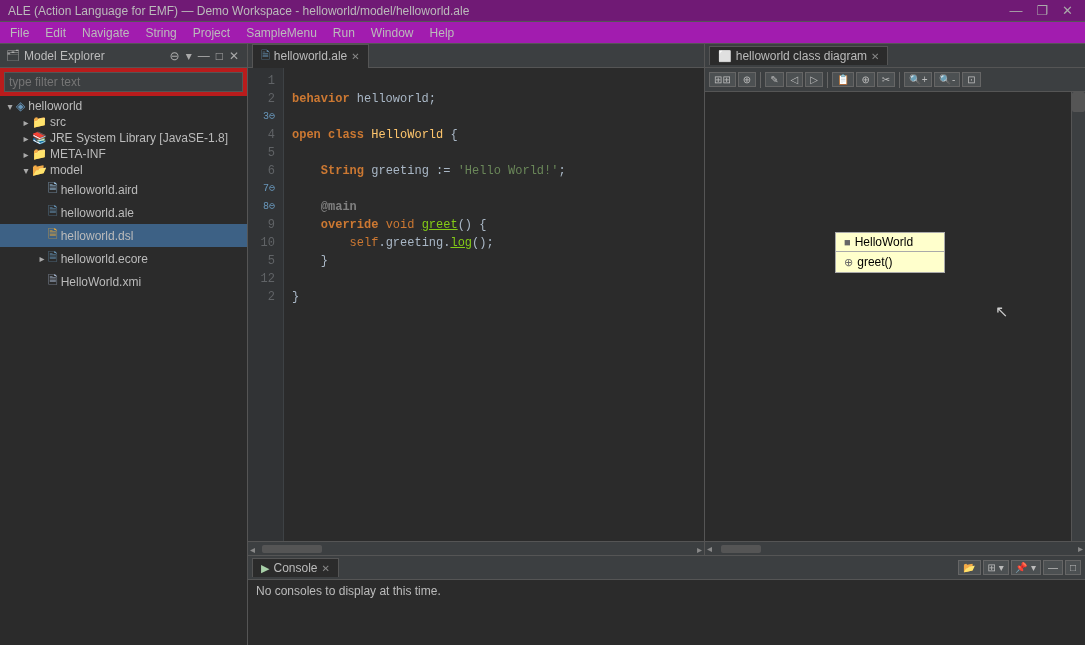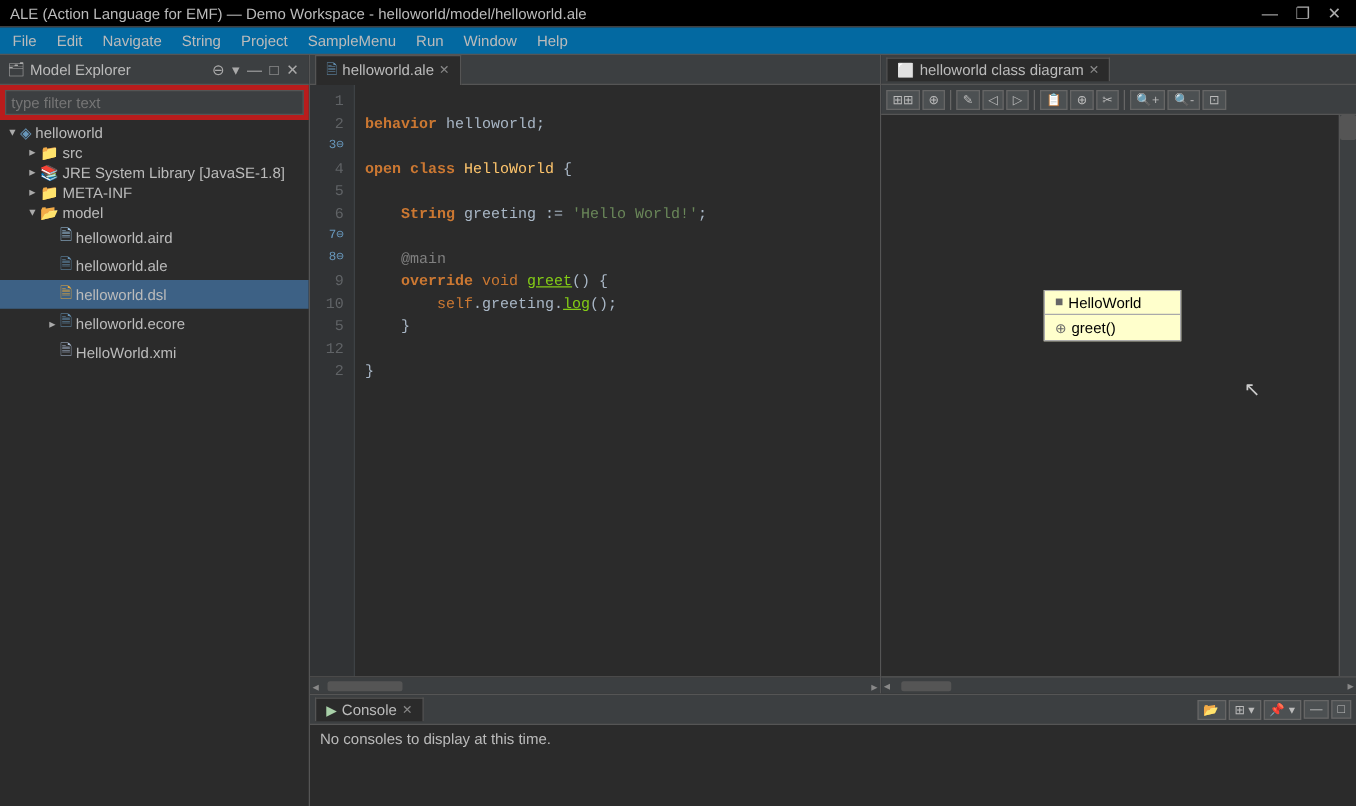--- a/index.html
+++ b/index.html
@@ -7,21 +7,21 @@
       font-family: 'Segoe UI', Arial, sans-serif;
       font-size: 12px;
       background: #3c3f41;
       color: #bbbbbb;
       width: 1085px;
       height: 645px;
       overflow: hidden;
     }
     
     #title-bar {
-      background: #000000;
+      background: #701a75;
       color: #bbbbbb;
       height: 22px;
       display: flex;
       align-items: center;
       padding: 0 8px;
       justify-content: space-between;
       border-bottom: 1px solid #555;
     }
     #title-bar .title-text {
       font-size: 12px;
@@ -32,21 +32,21 @@
       gap: 6px;
     }
     #title-bar .window-controls span {
       cursor: pointer;
       color: #aaa;
       font-size: 13px;
       padding: 0 4px;
     }
     
     #menu-bar {
-      background: #0369a1;
+      background: #a21caf;
       height: 22px;
       display: flex;
       align-items: center;
       padding: 0 4px;
       gap: 4px;
       border-bottom: 1px solid #555;
     }
     .menu-item {
       color: #bbbbbb;
       padding: 2px 6px;
@@ -230,21 +230,21 @@
     .kw-behavior { color: #cc7832; font-weight: bold; }
     .kw-open { color: #cc7832; font-weight: bold; margin-top: 17px; }
     .kw-class { color: #cc7832; font-weight: bold; }
     .kw-override { color: #cc7832; font-weight: bold; }
     .kw-void { color: #cc7832; font-weight: normal; }
     .kw-String { color: #cc7832; font-weight: bold; }
     .kw-self { color: #cc7832; }
     .name-hello { color: #a9b7c6; }
     .name-class-name { color: #ffc66d; }
     .string-val { color: #6a8759; }
-    .comment-line { color: #808080; }
+    .comment-line { color: #808080; font-weight: bold; }
     .method-name { color: #84cc16; text-decoration: underline; }
     .gutter-marker { color: #6897bb; font-size: 10px; }
 
     
     #diagram-panel {
       width: 380px;
       display: flex;
       flex-direction: column;
       background: #2b2b2b;
       flex-shrink: 0;

